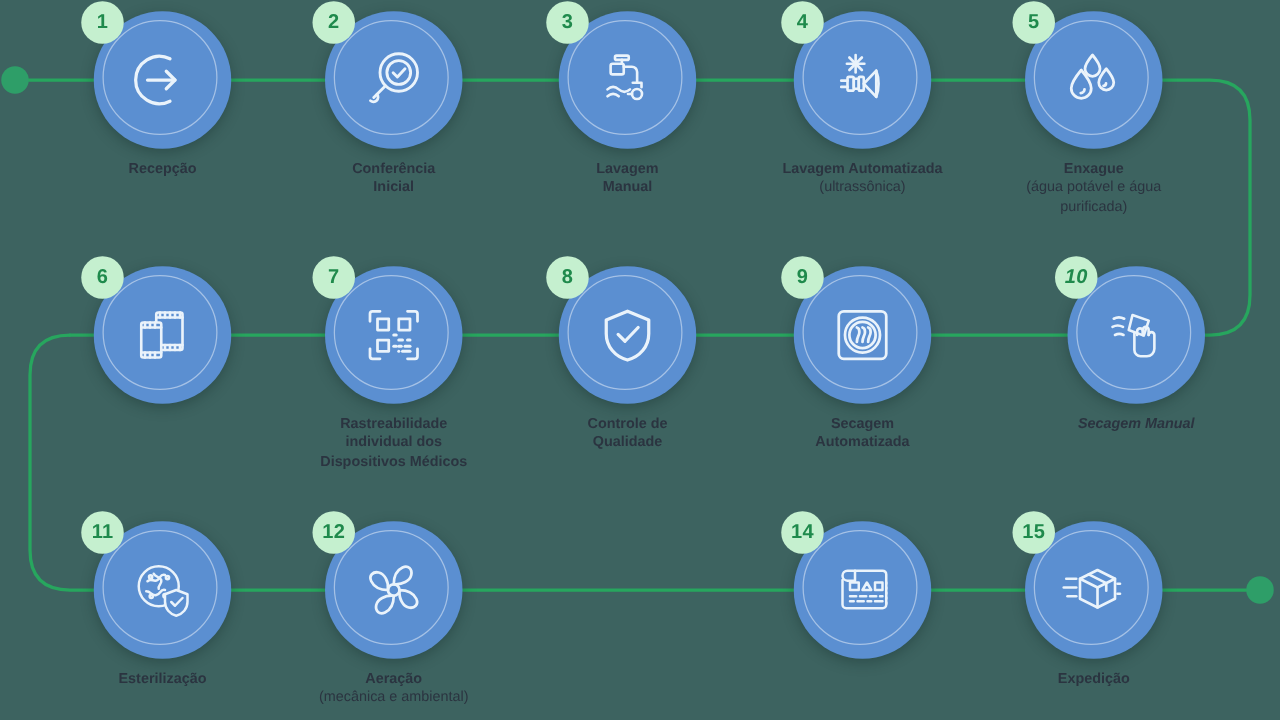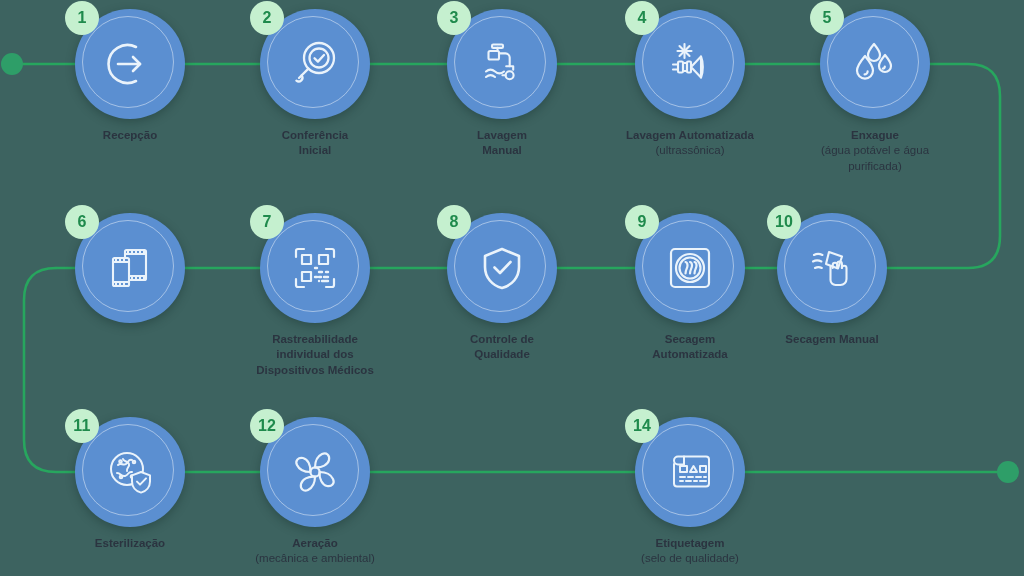--- a/index.html
+++ b/index.html
@@ -270,21 +270,21 @@
           <path d="M26 31.5c0-4 2-5 2-8s-2-3.5-2-3.5"></path>
           <path d="M30.5 31.5c0-4 2-5 2-8s-2-3.5-2-3.5"></path>
         </svg>
       </div>
       <div class="badge">9</div>
     </div>
     <div class="label">Secagem
 Automatizada</div>
   </div>
 
-  <div class="node wide" style="left:832px;top:213px;">
+  <div class="node wide" style="left:909px;top:213px;font-style:italic;">
     <div class="disc-wrap">
       <div class="disc"></div>
       <div class="disc-ring"></div>
       <div class="disc-ico">
         <svg width="52" height="52" viewBox="0 0 52 52" fill="none" stroke="#eaf3fb" stroke-width="2.1" stroke-linecap="round" stroke-linejoin="round">
           <path d="M8 13c2.6-1.4 5.6-1.4 8.4 0"></path>
           <path d="M7 19.5c2.6-1.4 5.6-1.4 8.4 0"></path>
           <path d="M9 26c2.2-1.2 4.6-1.2 6.8 0"></path>
           <path d="M23 10l13 4.5-4 12-12-4.5z"></path>
           <path d="M24.5 24.5v13.5a5 5 0 0 0 5 5h5a6 6 0 0 0 6-6V26a2.3 2.3 0 0 0-4.6 0"></path>
@@ -351,18 +351,37 @@
           <rect x="16" y="20" width="7" height="6"></rect>
           <path d="M29.5 20l3.5 6h-7z"></path>
           <rect x="36" y="20" width="6" height="6"></rect>
           <path d="M16 31h5M24 31h5M32 31h5M40 31h2"></path>
           <path d="M16 35h3M22 35h5M30 35h3M36 35h6"></path>
           <path d="M45 20v1M45 24v1M45 28v1M45 32v1M45 36v1"></path>
         </svg>
       </div>
       <div class="badge">14</div>
     </div>
-    <div class="label"><span>Etiquetagem</span>
-<span class="sub">(selo de qualidade)</span></div>
-  </div>
-
+  </div>
+
+  <div class="node" style="left:875px;top:417px;">
+    <div class="disc-wrap">
+      <div class="disc"></div>
+      <div class="disc-ring"></div>
+      <div class="disc-ico">
+        <svg width="54" height="54" viewBox="0 0 54 54" fill="none" stroke="#eaf3fb" stroke-width="2.1" stroke-linecap="round" stroke-linejoin="round">
+          <path d="M30 11l14 7v16l-14 7-14-7V18z"></path>
+          <path d="M16 18l14 7 14-7"></path>
+          <path d="M30 25v16"></path>
+          <path d="M23 14.5l14 7v6"></path>
+          <path d="M5 18h8"></path>
+            <path d="M3 25h10"></path>
+            <path d="M6 32h7"></path>
+          <path d="M46 22h2"></path>
+            <path d="M46 30h2"></path>
+        </svg>
+      </div>
+      <div class="badge">15</div>
+    </div>
+    <div class="label">Expedição</div>
+  </div>
 
 </div>
 
 </body></html>

